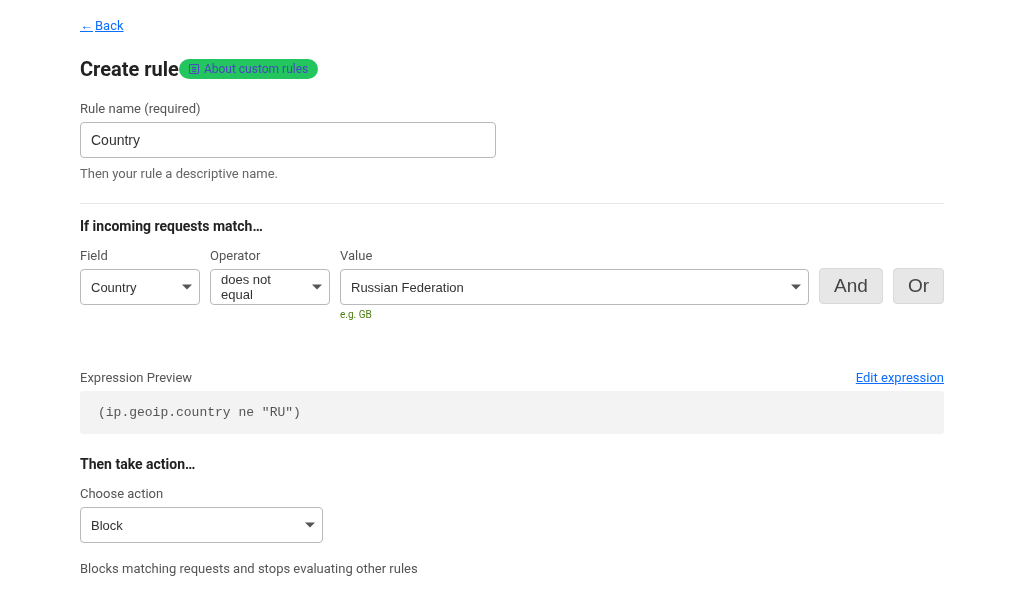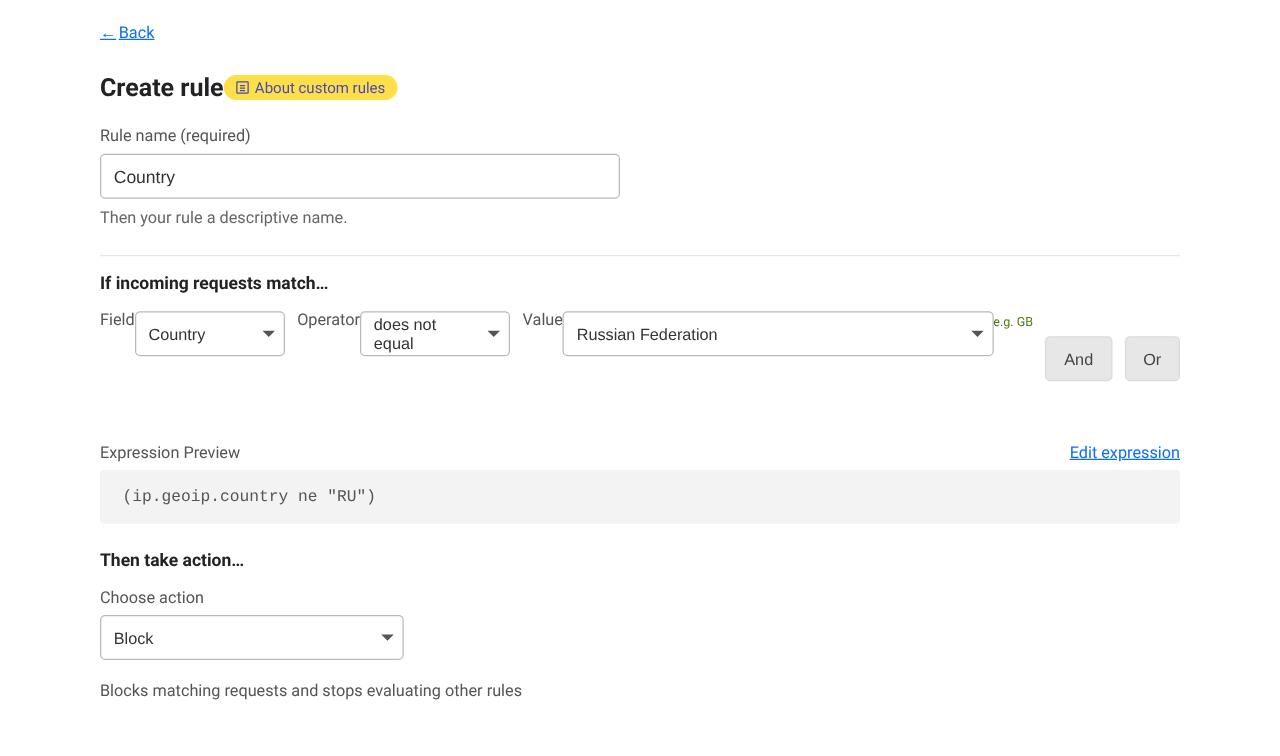--- a/index.html
+++ b/index.html
@@ -26,21 +26,21 @@
       align-items: center;
       gap: 0;
       margin-top: 24px;
     }
     .page-title {
       font-size: 20px;
       font-weight: 700;
       color: #222;
     }
     .about-tag {
-      background: #fde047;
+      background: #22c55e;
       color: #4a47c2;
       font-size: 12px;
       padding: 3px 10px;
       border-radius: 14px;
       display: inline-flex;
       align-items: center;
       gap: 5px;
       cursor: pointer;
     }
     .doc-icon {
@@ -76,21 +76,21 @@
       margin-top: 22px;
       margin-bottom: 14px;
     }
     .section-title {
       font-size: 14px;
       font-weight: 700;
       color: #222;
       margin-bottom: 14px;
     }
     .builder-row { display: flex; align-items: flex-start; gap: 10px; }
-    .col { display: flex; }
+    .col { display: flex; flex-direction: column; }
     .col-label { font-size: 13px; color: #555; margin-bottom: 6px; }
     .select-wrap {
       position: relative;
       width: 120px;
     }
     .select-btn {
       width: 100%;
       height: 36px;
       border: 1px solid #b9b9b9;
       border-radius: 4px;
@@ -116,21 +116,21 @@
     }
     .value-wrap { position: relative; flex: 1; }
     .value-wrap .select-btn { width: 100%; }
     .eg-text { font-size: 10px; color: #4d7c0f; margin-top: 4px; }
     .btn-gray {
       height: 36px;
       padding: 0 14px;
       background: #e7e7e7;
       border: 1px solid #d9d9d9;
       border-radius: 4px;
-      font-size: 13px;
+      font-size: 19px;
       color: #444;
       cursor: pointer;
     }
     .btn-gray.align-end { margin-top: 20px; }
     .expr-row {
       display: flex;
       justify-content: space-between;
       align-items: center;
       margin-top: 50px;
       margin-bottom: 6px;

